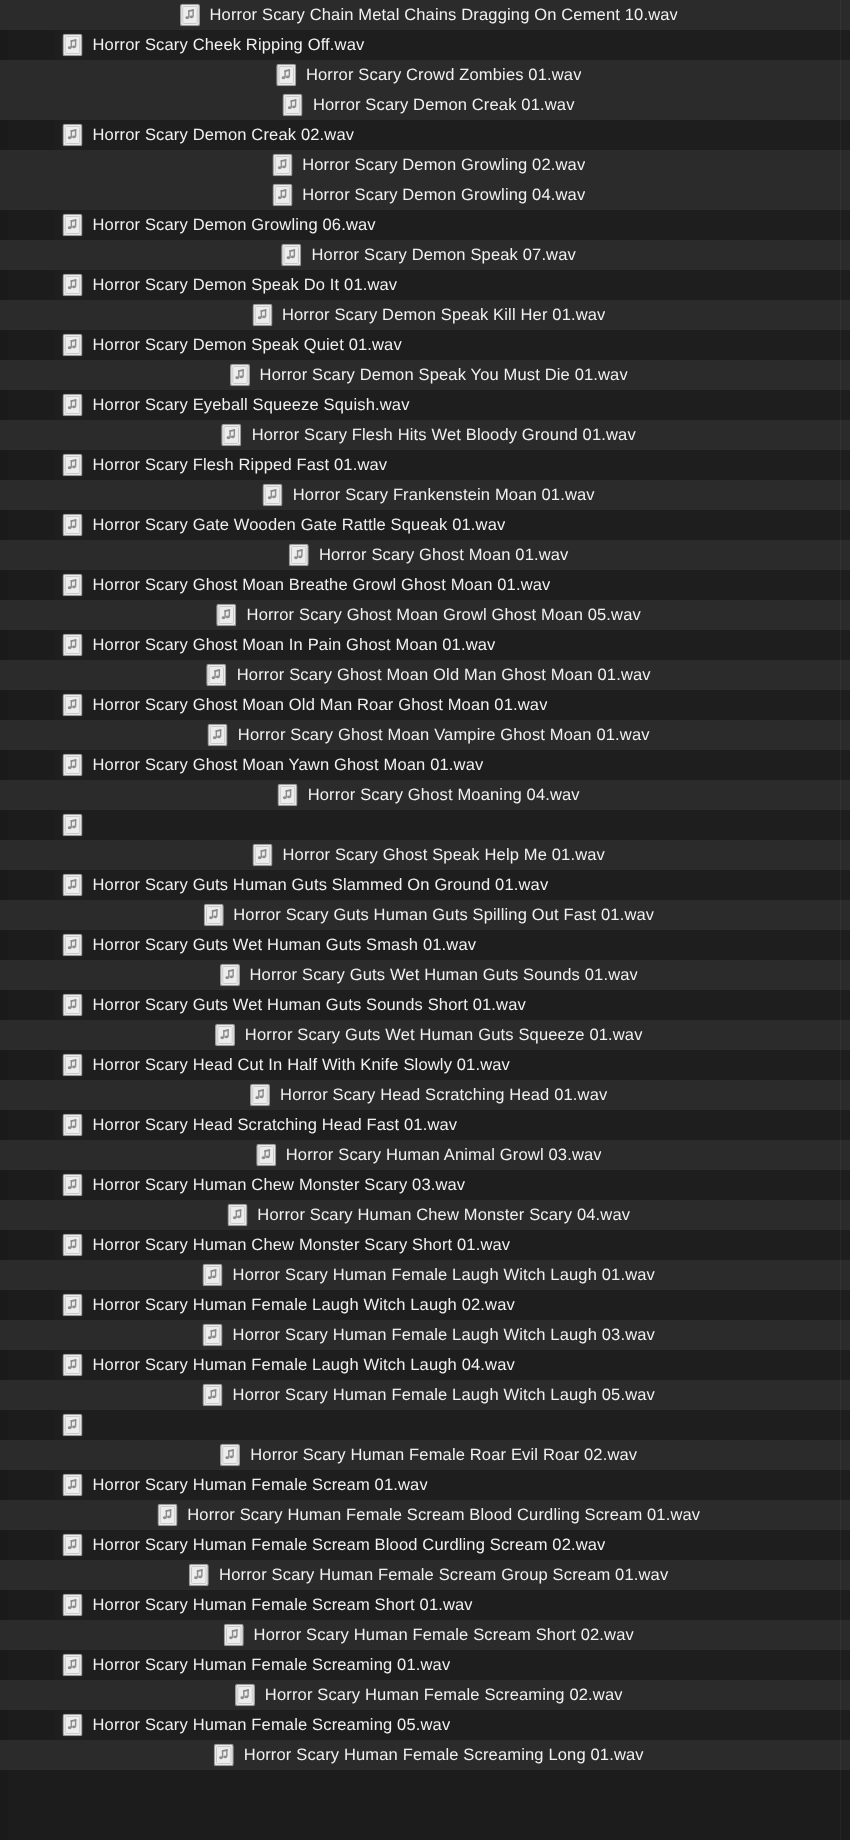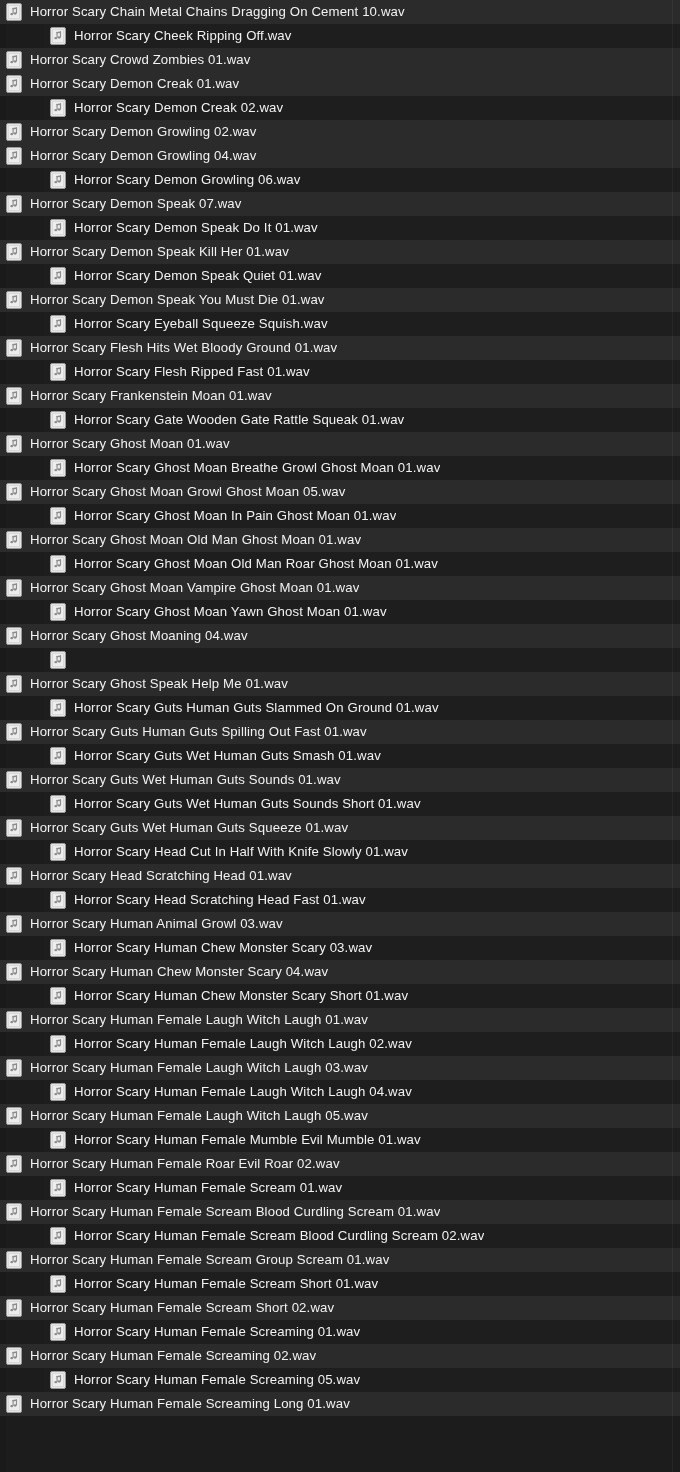--- a/index.html
+++ b/index.html
@@ -16,21 +16,21 @@
     overflow:hidden;
   }
   .row {
     display:flex;
     align-items:center;
     height:24px;
     width:680px;
     padding-left:6px;
     position:relative;
   }
-  .row.odd  { background:#2b2b2b; }
+  .row.odd  { background:#2b2b2b;justify-content:center; }
   .row.even { background:#1e1e1e;margin-left:44px; }
   .gutter {
     position:absolute;
     left:0; top:0; bottom:0;
     width:6px;
     background:#1a1a1a;
   }
   .file-icon {
     flex:0 0 auto;
     width:16px; height:18px;
@@ -821,21 +821,20 @@
         <rect x="2.2" y="2.2" width="11.6" height="13.6" rx="0.8" fill="none" stroke="#c9c9c9" stroke-width="0.8"></rect>
         <g fill="#8c8c8c">
           <rect x="6.5" y="5.1" width="1.15" height="6.0" rx="0.4"></rect>
           <rect x="9.9" y="4.4" width="1.15" height="6.0" rx="0.4"></rect>
           <path d="M6.5 5.1 L11.05 4.25 L11.05 5.75 L6.5 6.6 Z"></path>
           <ellipse cx="5.75" cy="11.2" rx="1.5" ry="1.15"></ellipse>
           <ellipse cx="9.15" cy="10.5" rx="1.5" ry="1.15"></ellipse>
         </g>
       </svg>
     </span>
-    <span class="file-name">Horror Scary Human Female Mumble Evil Mumble 01.wav</span>
   </div>
       <div class="row odd">
     <span class="file-icon">
       <svg width="16" height="18" viewBox="0 0 16 18" xmlns="http://www.w3.org/2000/svg">
         <rect x="0.5" y="0.5" width="15" height="17" rx="1.6" fill="#ededed" stroke="#9a9a9a" stroke-width="1"></rect>
         <rect x="2.2" y="2.2" width="11.6" height="13.6" rx="0.8" fill="none" stroke="#c9c9c9" stroke-width="0.8"></rect>
         <g fill="#8c8c8c">
           <rect x="6.5" y="5.1" width="1.15" height="6.0" rx="0.4"></rect>
           <rect x="9.9" y="4.4" width="1.15" height="6.0" rx="0.4"></rect>
           <path d="M6.5 5.1 L11.05 4.25 L11.05 5.75 L6.5 6.6 Z"></path>

